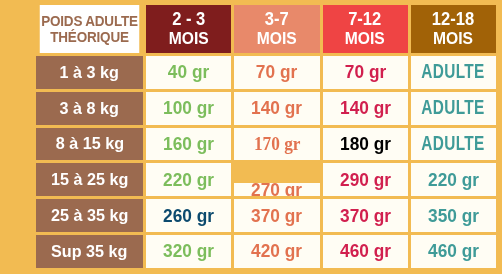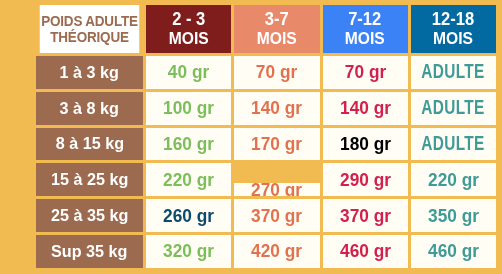--- a/index.html
+++ b/index.html
@@ -132,27 +132,27 @@
           <span class="p-range">2 - 3</span>
           <span class="p-unit">MOIS</span>
         </span>
       </div>
       <div class="cell col-data hdr-period" style="background: rgb(232, 137, 106);">
         <span class="p-inner">
           <span class="p-range">3-7</span>
           <span class="p-unit">MOIS</span>
         </span>
       </div>
-      <div class="cell col-data hdr-period" style="background: #3b82f6;">
+      <div class="cell col-data hdr-period" style="background: #ef4444;">
         <span class="p-inner">
           <span class="p-range">7-12</span>
           <span class="p-unit">MOIS</span>
         </span>
       </div>
-      <div class="cell col-data hdr-period" style="background: #0369a1;">
+      <div class="cell col-data hdr-period" style="background: #a16207;">
         <span class="p-inner">
           <span class="p-range">12-18</span>
           <span class="p-unit">MOIS</span>
         </span>
       </div>
     </div>
 
     <div class="row">
       <div class="cell col-label cell-label">
           <span>1 à 3 kg</span>
@@ -189,21 +189,21 @@
         </div>
     </div>
 
     <div class="row">
       <div class="cell col-label cell-label">
           <span>8 à 15 kg</span>
         </div>
       <div class="cell col-data cell-data" style="color: rgb(124, 189, 92);">
           <span>160 gr</span>
         </div>
-      <div class="cell col-data cell-data" style="color: rgb(226, 114, 79);">
+      <div class="cell col-data cell-data" style="color: rgb(226, 114, 79); font-family: Liberation Serif, serif;">
           <span>170 gr</span>
         </div>
       <div class="cell col-data cell-data" style="color: #000000;">
           <span>180 gr</span>
         </div>
       <div class="cell col-data cell-data adulte" style="color: rgb(63, 155, 152);">
           <span>ADULTE</span>
         </div>
     </div>
 

